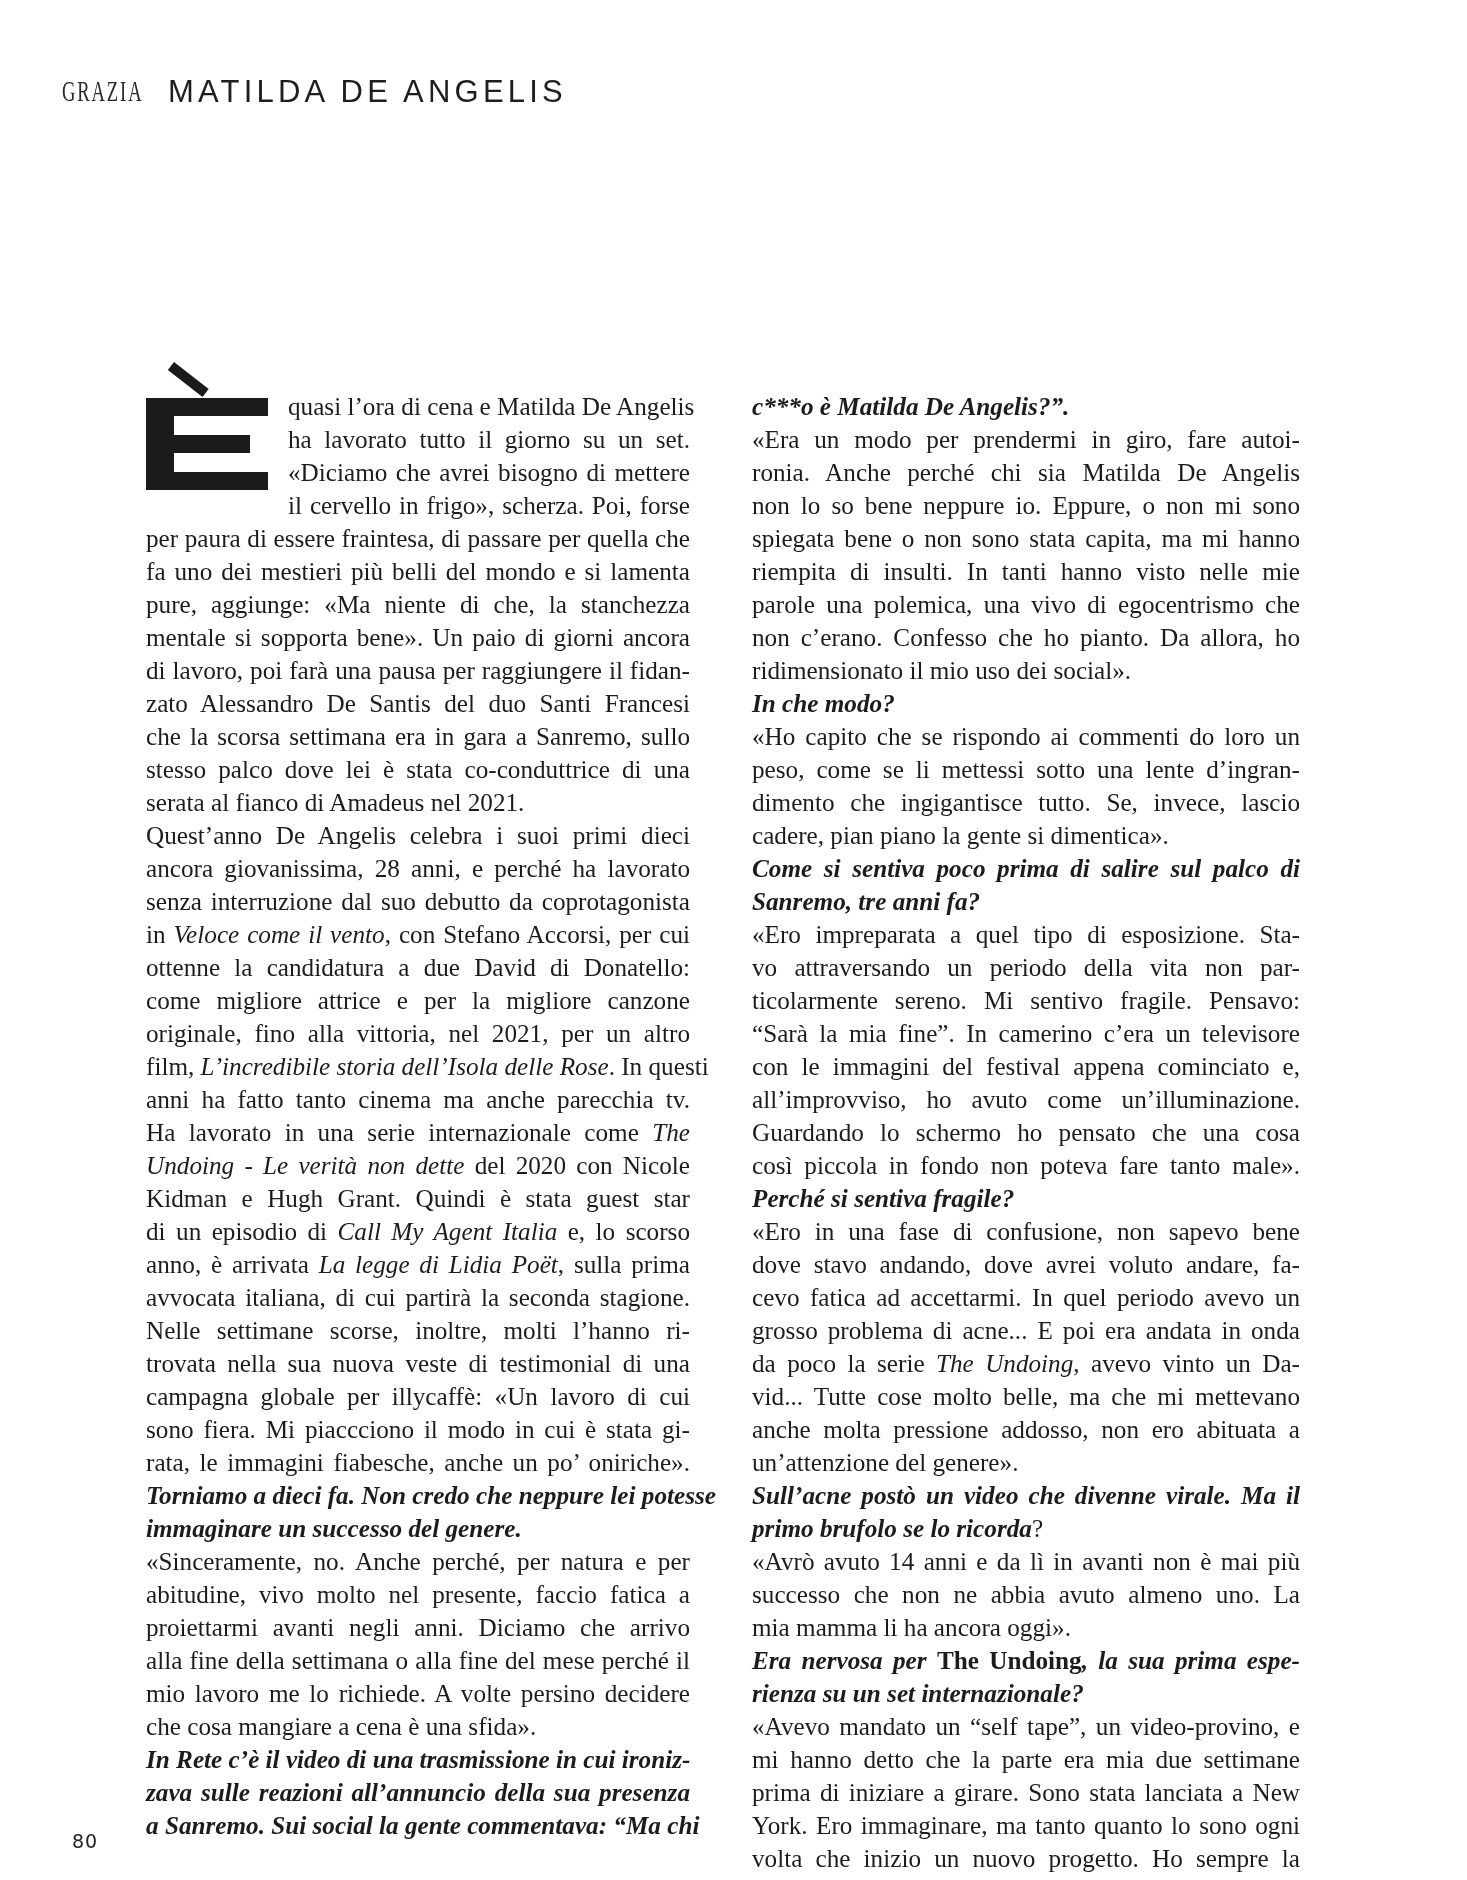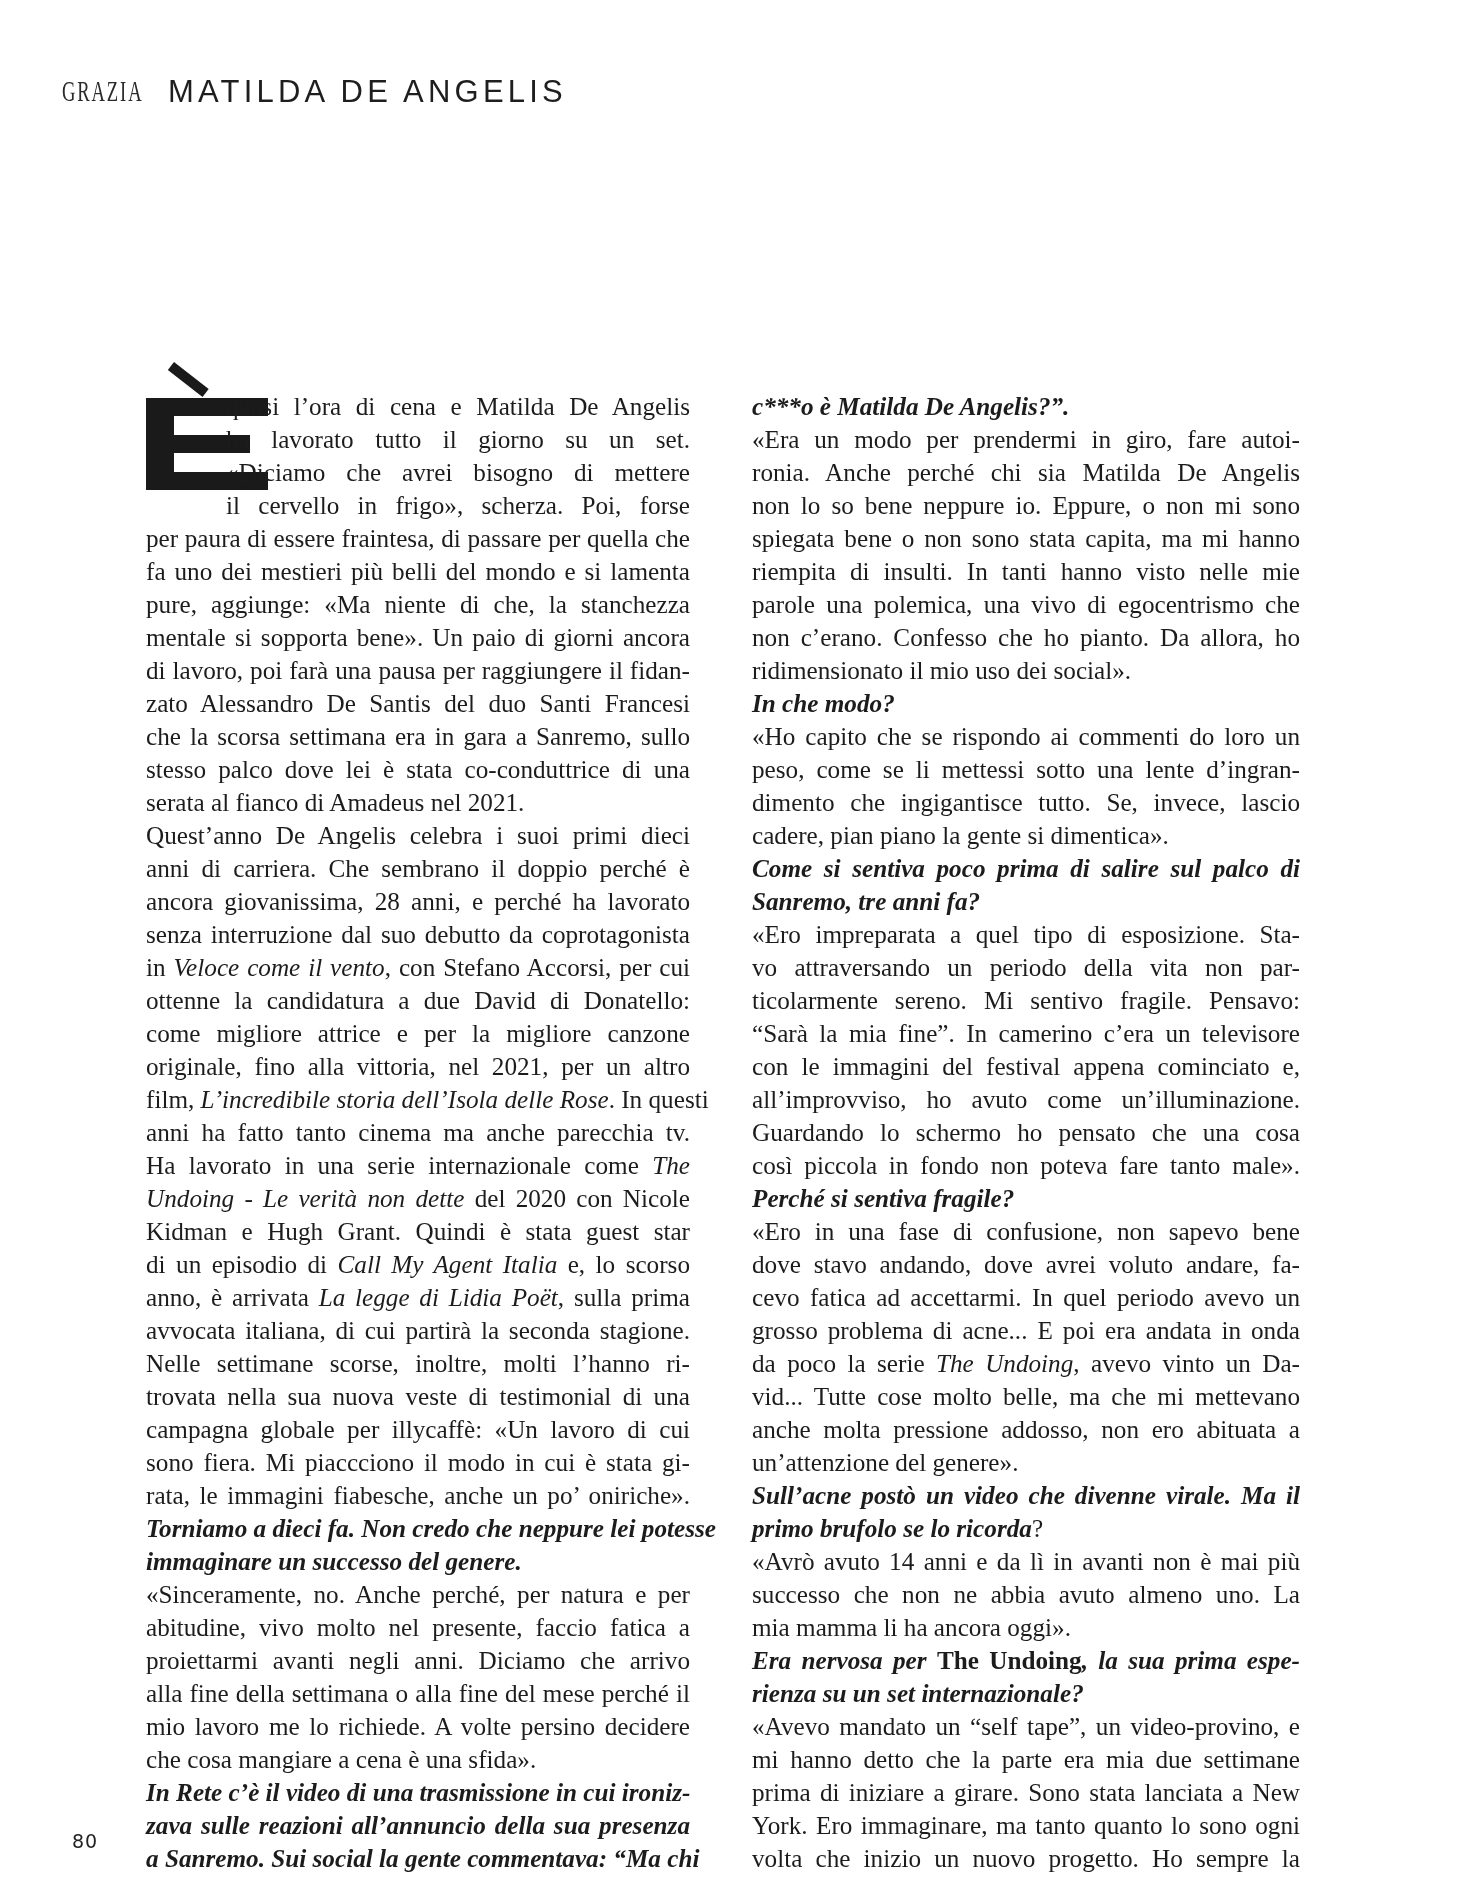--- a/index.html
+++ b/index.html
@@ -5,21 +5,21 @@
     html, body { margin: 0; padding: 0; background: #ffffff; }
     body { width: 1467px; height: 1880px; position: relative; overflow: hidden; color: #1a1a1a; }
     .header { position: absolute; left: 62px; top: 74px; height: 40px; display: flex; align-items: flex-start; white-space: nowrap; }
     .brand { font-family: "Liberation Serif", serif; font-size: 30px; letter-spacing: 3px; color: #2a2a2a; transform: scaleX(0.62); transform-origin: left center; display: inline-block; width: 106px; font-weight: normal; }
     .title { font-family: "Liberation Sans", sans-serif; font-size: 31px; letter-spacing: 4.2px; color: #1e1e1e; font-weight: normal; }
     .column { position: absolute; top: 390px; font-family: "Liberation Serif", serif; font-size: 25.2px; line-height: 33px; color: #1c1c1c; }
     .col-left { left: 146px; width: 544px; }
     .col-right { left: 744px; width: 548px; margin-left: 8px; }
     .line { display: block; height: 33px; white-space: nowrap; text-align: justify; text-align-last: justify; }
     .line.last { text-align-last: left; }
-    .line.indent { padding-left: 80px; }
+    .line.indent { padding-left: 112px; margin-left: 30px; }
     .q { font-weight: bold; font-style: italic; }
     .it { font-style: italic; }
     .bd { font-weight: bold; font-style: normal; }
     .dropcap { position: absolute; left: 146px; top: 362px; width: 120px; height: 128px; }
     .dropcap .bar-v { position: absolute; left: 0; top: 36px; width: 28px; height: 92px; background: #1a1a1a; }
     .dropcap .bar-t { position: absolute; left: 0; top: 36px; width: 122px; height: 18px; background: #1a1a1a; }
     .dropcap .bar-m { position: absolute; left: 0; top: 73px; width: 104px; height: 18px; background: #1a1a1a; }
     .dropcap .bar-b { position: absolute; left: 0; top: 110px; width: 122px; height: 18px; background: #1a1a1a; }
     .dropcap .accent { position: absolute; left: 28px; top: 0; width: 44px; height: 10px; background: #1a1a1a; transform: rotate(38deg); transform-origin: left top; }
     .page-number { position: absolute; left: 72px; top: 1830px; font-family: "DejaVu Sans", sans-serif; font-size: 19px; letter-spacing: 1px; color: #222; text-align: right; }
@@ -48,21 +48,20 @@
     <span class="line ">per paura di essere fraintesa, di passare per quella che</span>
     <span class="line ">fa uno dei mestieri più belli del mondo e si lamenta</span>
     <span class="line ">pure, aggiunge: «Ma niente di che, la stanchezza</span>
     <span class="line ">mentale si sopporta bene». Un paio di giorni ancora</span>
     <span class="line ">di lavoro, poi farà una pausa per raggiungere il fidan-</span>
     <span class="line ">zato Alessandro De Santis del duo Santi Francesi</span>
     <span class="line ">che la scorsa settimana era in gara a Sanremo, sullo</span>
     <span class="line ">stesso palco dove lei è stata co-conduttrice di una</span>
     <span class="line last ">serata al fianco di Amadeus nel 2021.</span>
     <span class="line ">Quest’anno De Angelis celebra i suoi primi dieci</span>
-    <span class="line ">anni di carriera. Che sembrano il doppio perché è</span>
     <span class="line ">ancora giovanissima, 28 anni, e perché ha lavorato</span>
     <span class="line ">senza interruzione dal suo debutto da coprotagonista</span>
     <span class="line"><span class="">in </span><span class="it">Veloce come il vento</span><span class="">, con Stefano Accorsi, per cui</span></span>
     <span class="line ">ottenne la candidatura a due David di Donatello:</span>
     <span class="line ">come migliore attrice e per la migliore canzone</span>
     <span class="line ">originale, fino alla vittoria, nel 2021, per un altro</span>
     <span class="line"><span class="">film, </span><span class="it">L’incredibile storia dell’Isola delle Rose</span><span class="">. In questi</span></span>
     <span class="line ">anni ha fatto tanto cinema ma anche parecchia tv.</span>
     <span class="line"><span class="">Ha lavorato in una serie internazionale come </span><span class="it">The</span></span>
     <span class="line"><span class="it">Undoing - Le verità non dette</span><span class=""> del 2020 con Nicole</span></span>

